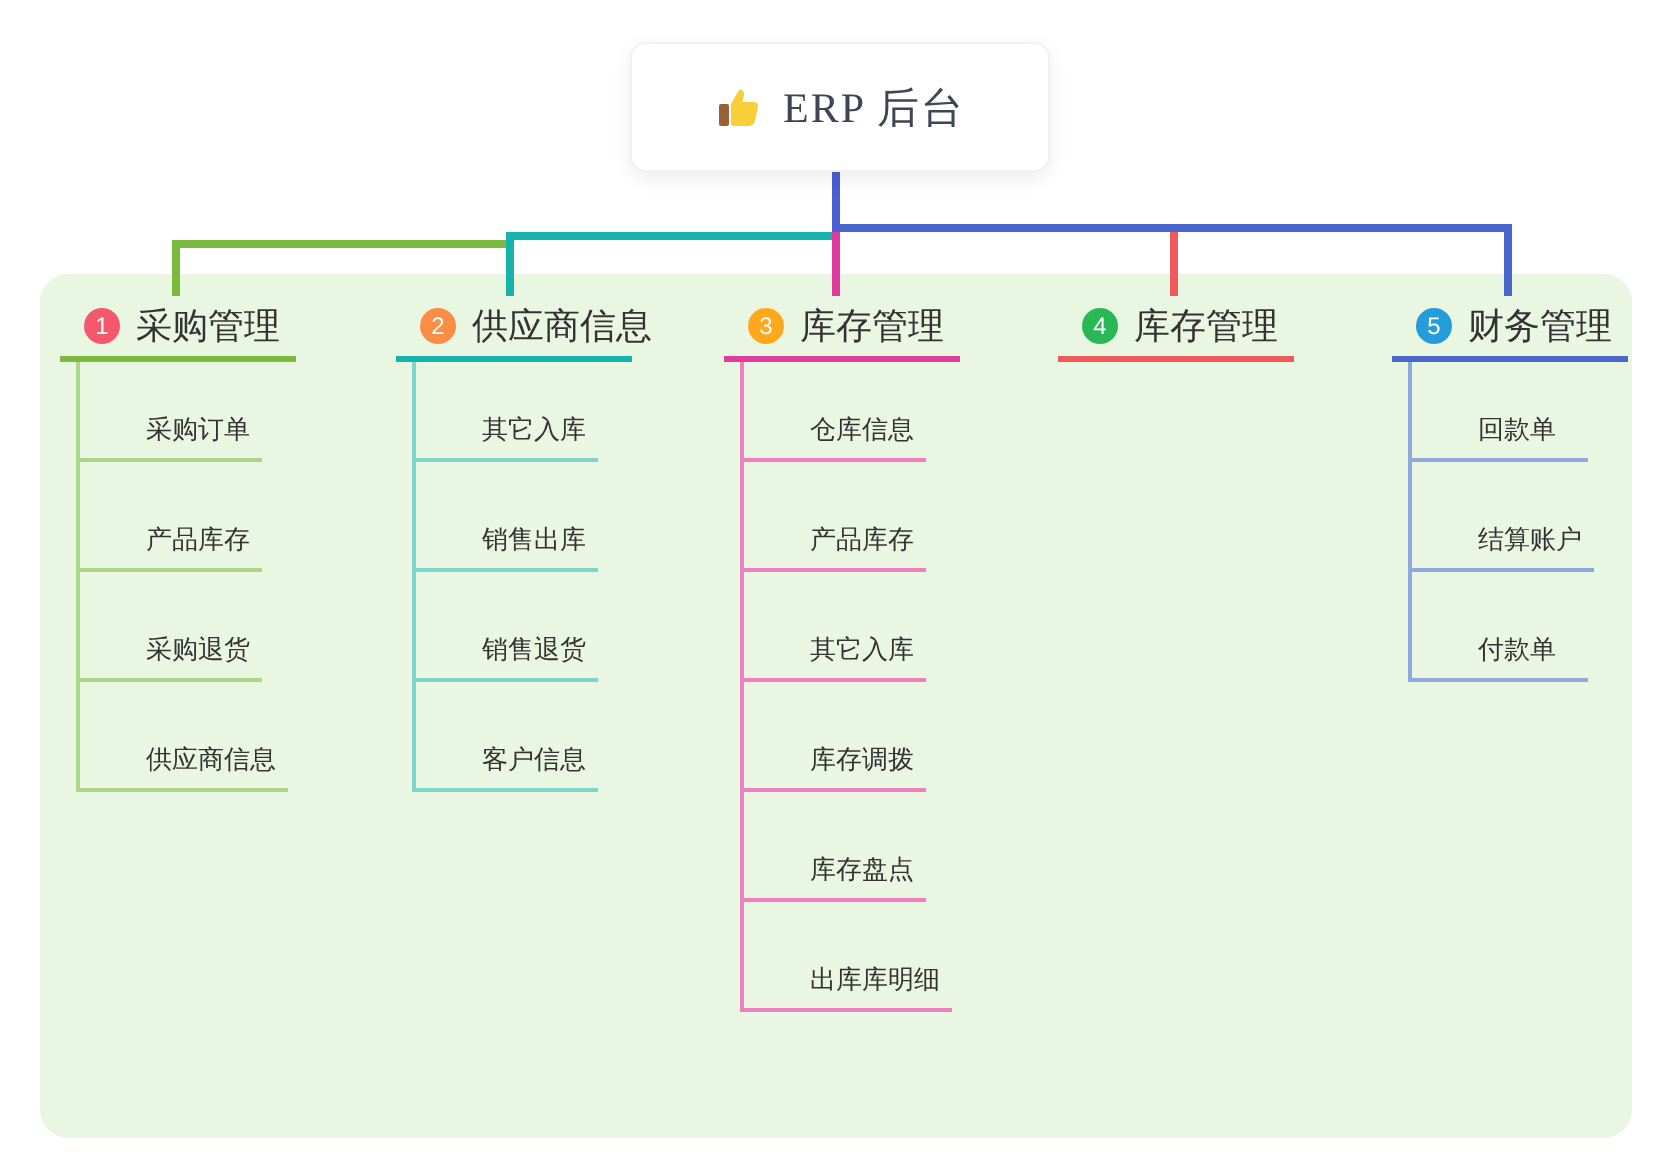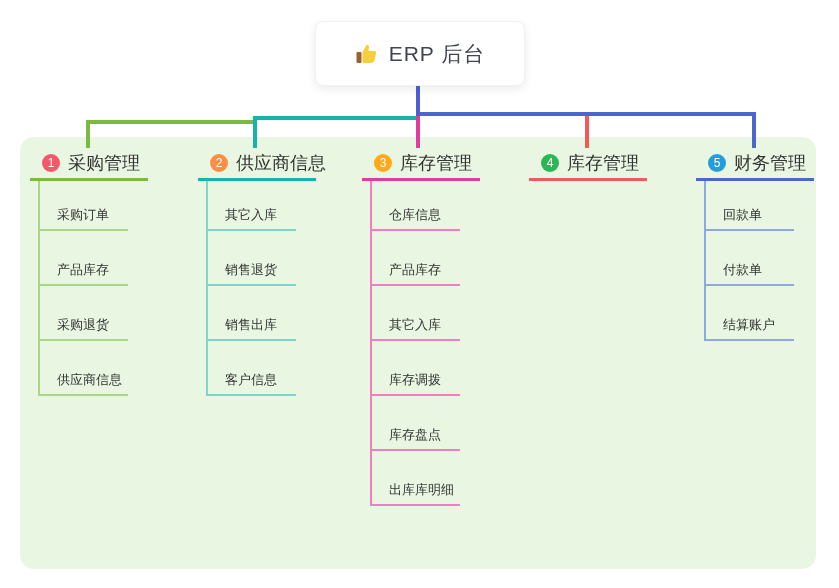--- a/index.html
+++ b/index.html
@@ -7,21 +7,21 @@
     position:relative;width:839px;height:588px;overflow:hidden;
     font-family:"Liberation Sans","DejaVu Sans",sans-serif;
     background:var(--page-bg,#ffffff);
   }
   
   .root-node{
     position:absolute;left:315px;top:21px;width:208px;height:63px;
     background:#ffffff;border:1px solid #f1f1f1;border-radius:8px;
     box-shadow:0 3px 10px rgba(0,0,0,0.08);
     display:flex;align-items:center;justify-content:center;gap:10px;
-    z-index:6;cursor:pointer;
+    z-index:6;cursor:pointer;font-family:Liberation Serif, serif;
   }
   .root-title{font-size:21px;color:var(--title-color,#3f4554);letter-spacing:1px;}
   
   .conn{position:absolute;z-index:2;}
   .board{
     position:absolute;left:20px;top:137px;width:796px;height:432px;
     border-radius:14px;background:var(--board-bg,#e9f6e2);z-index:1;
   }
   
   .branch{position:absolute;top:148px;width:118px;z-index:3;}
@@ -30,21 +30,21 @@
     padding-left:12px;border-bottom:3px solid var(--c);cursor:pointer;
   }
   .num-badge{
     width:18px;height:18px;border-radius:50%;background:var(--cc);
     color:#fff;font-size:12px;line-height:18px;text-align:center;flex:0 0 auto;
   }
   .branch-label{font-size:18px;color:var(--text,#333);white-space:nowrap;}
   .children{margin-left:8px;border-left:2px solid var(--cl);}
   .child{
     box-sizing:border-box;height:55px;width:max-content;min-width:88px;
-    padding:0 6px 5px 17px;display:flex;align-items:flex-end;
+    padding:0 6px 5px 33px;display:flex;align-items:flex-end;
     border-bottom:2px solid var(--cl);cursor:pointer;
   }
   .child:first-child{height:50px;}
   .child span{font-size:13px;color:var(--text,#333);white-space:nowrap;}
 </style>
 </head>
 <body>
 
 <div class="stage" style="--page-bg: #ffffff; --title-color: #3f4554; --text: #333333;">
 
@@ -97,24 +97,24 @@
   <div class="branch" style="left: 198px; --c: #16b3aa; --cl: #7fd4cc; --cc: #fa8e44;">
     <div class="branch-header">
       <span class="num-badge">2</span>
       <span class="branch-label">供应商信息</span>
     </div>
     <div class="children">
       <div class="child">
           <span>其它入库</span>
         </div>
       <div class="child">
-          <span>销售退货</span>
+          <span>销售出库</span>
         </div>
       <div class="child">
-          <span>销售出库</span>
+          <span>销售退货</span>
         </div>
       <div class="child">
           <span>客户信息</span>
         </div>
     </div>
   </div>
 
   <div class="branch" style="left: 362px; --c: #e03c9d; --cl: #f07fc0; --cc: #ffa81c;">
     <div class="branch-header">
       <span class="num-badge">3</span>
@@ -152,21 +152,21 @@
   <div class="branch" style="left: 696px; --c: #4a67cb; --cl: #8ea9de; --cc: #259ddb;">
     <div class="branch-header">
       <span class="num-badge">5</span>
       <span class="branch-label">财务管理</span>
     </div>
     <div class="children">
       <div class="child">
           <span>回款单</span>
         </div>
       <div class="child">
-          <span>付款单</span>
+          <span>结算账户</span>
         </div>
       <div class="child">
-          <span>结算账户</span>
+          <span>付款单</span>
         </div>
     </div>
   </div>
 
 </div>
 
 </body></html>

